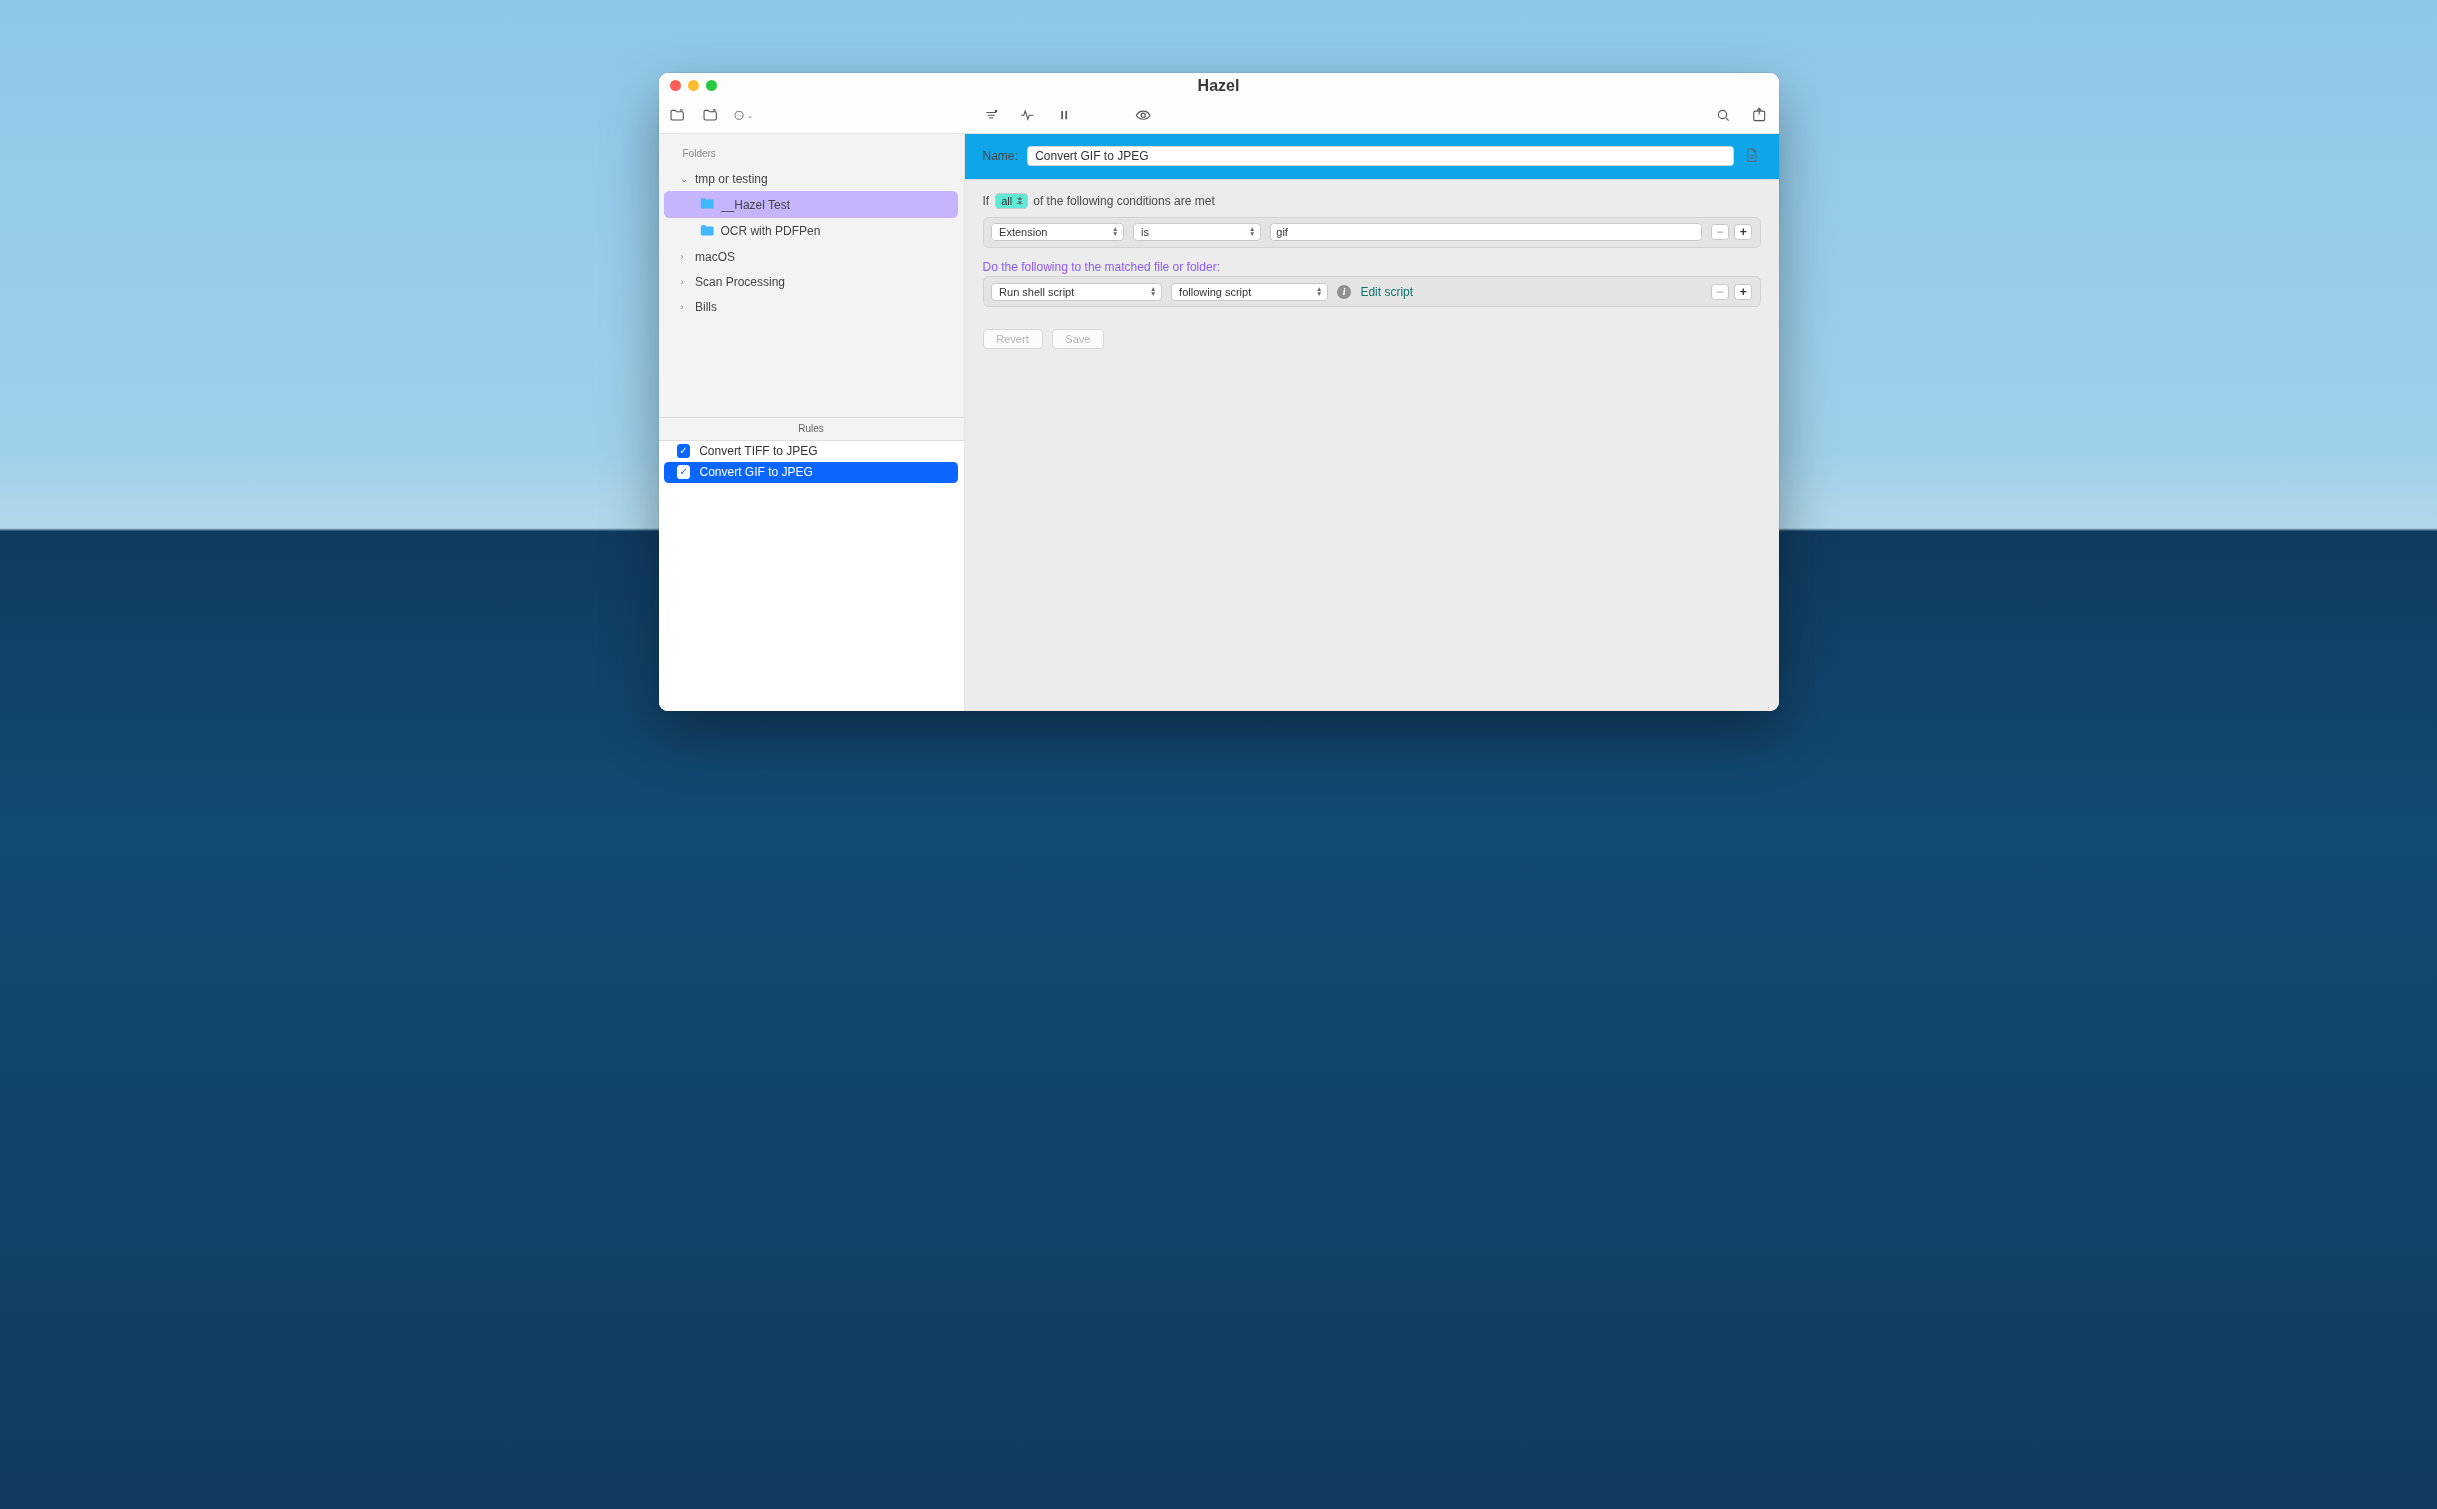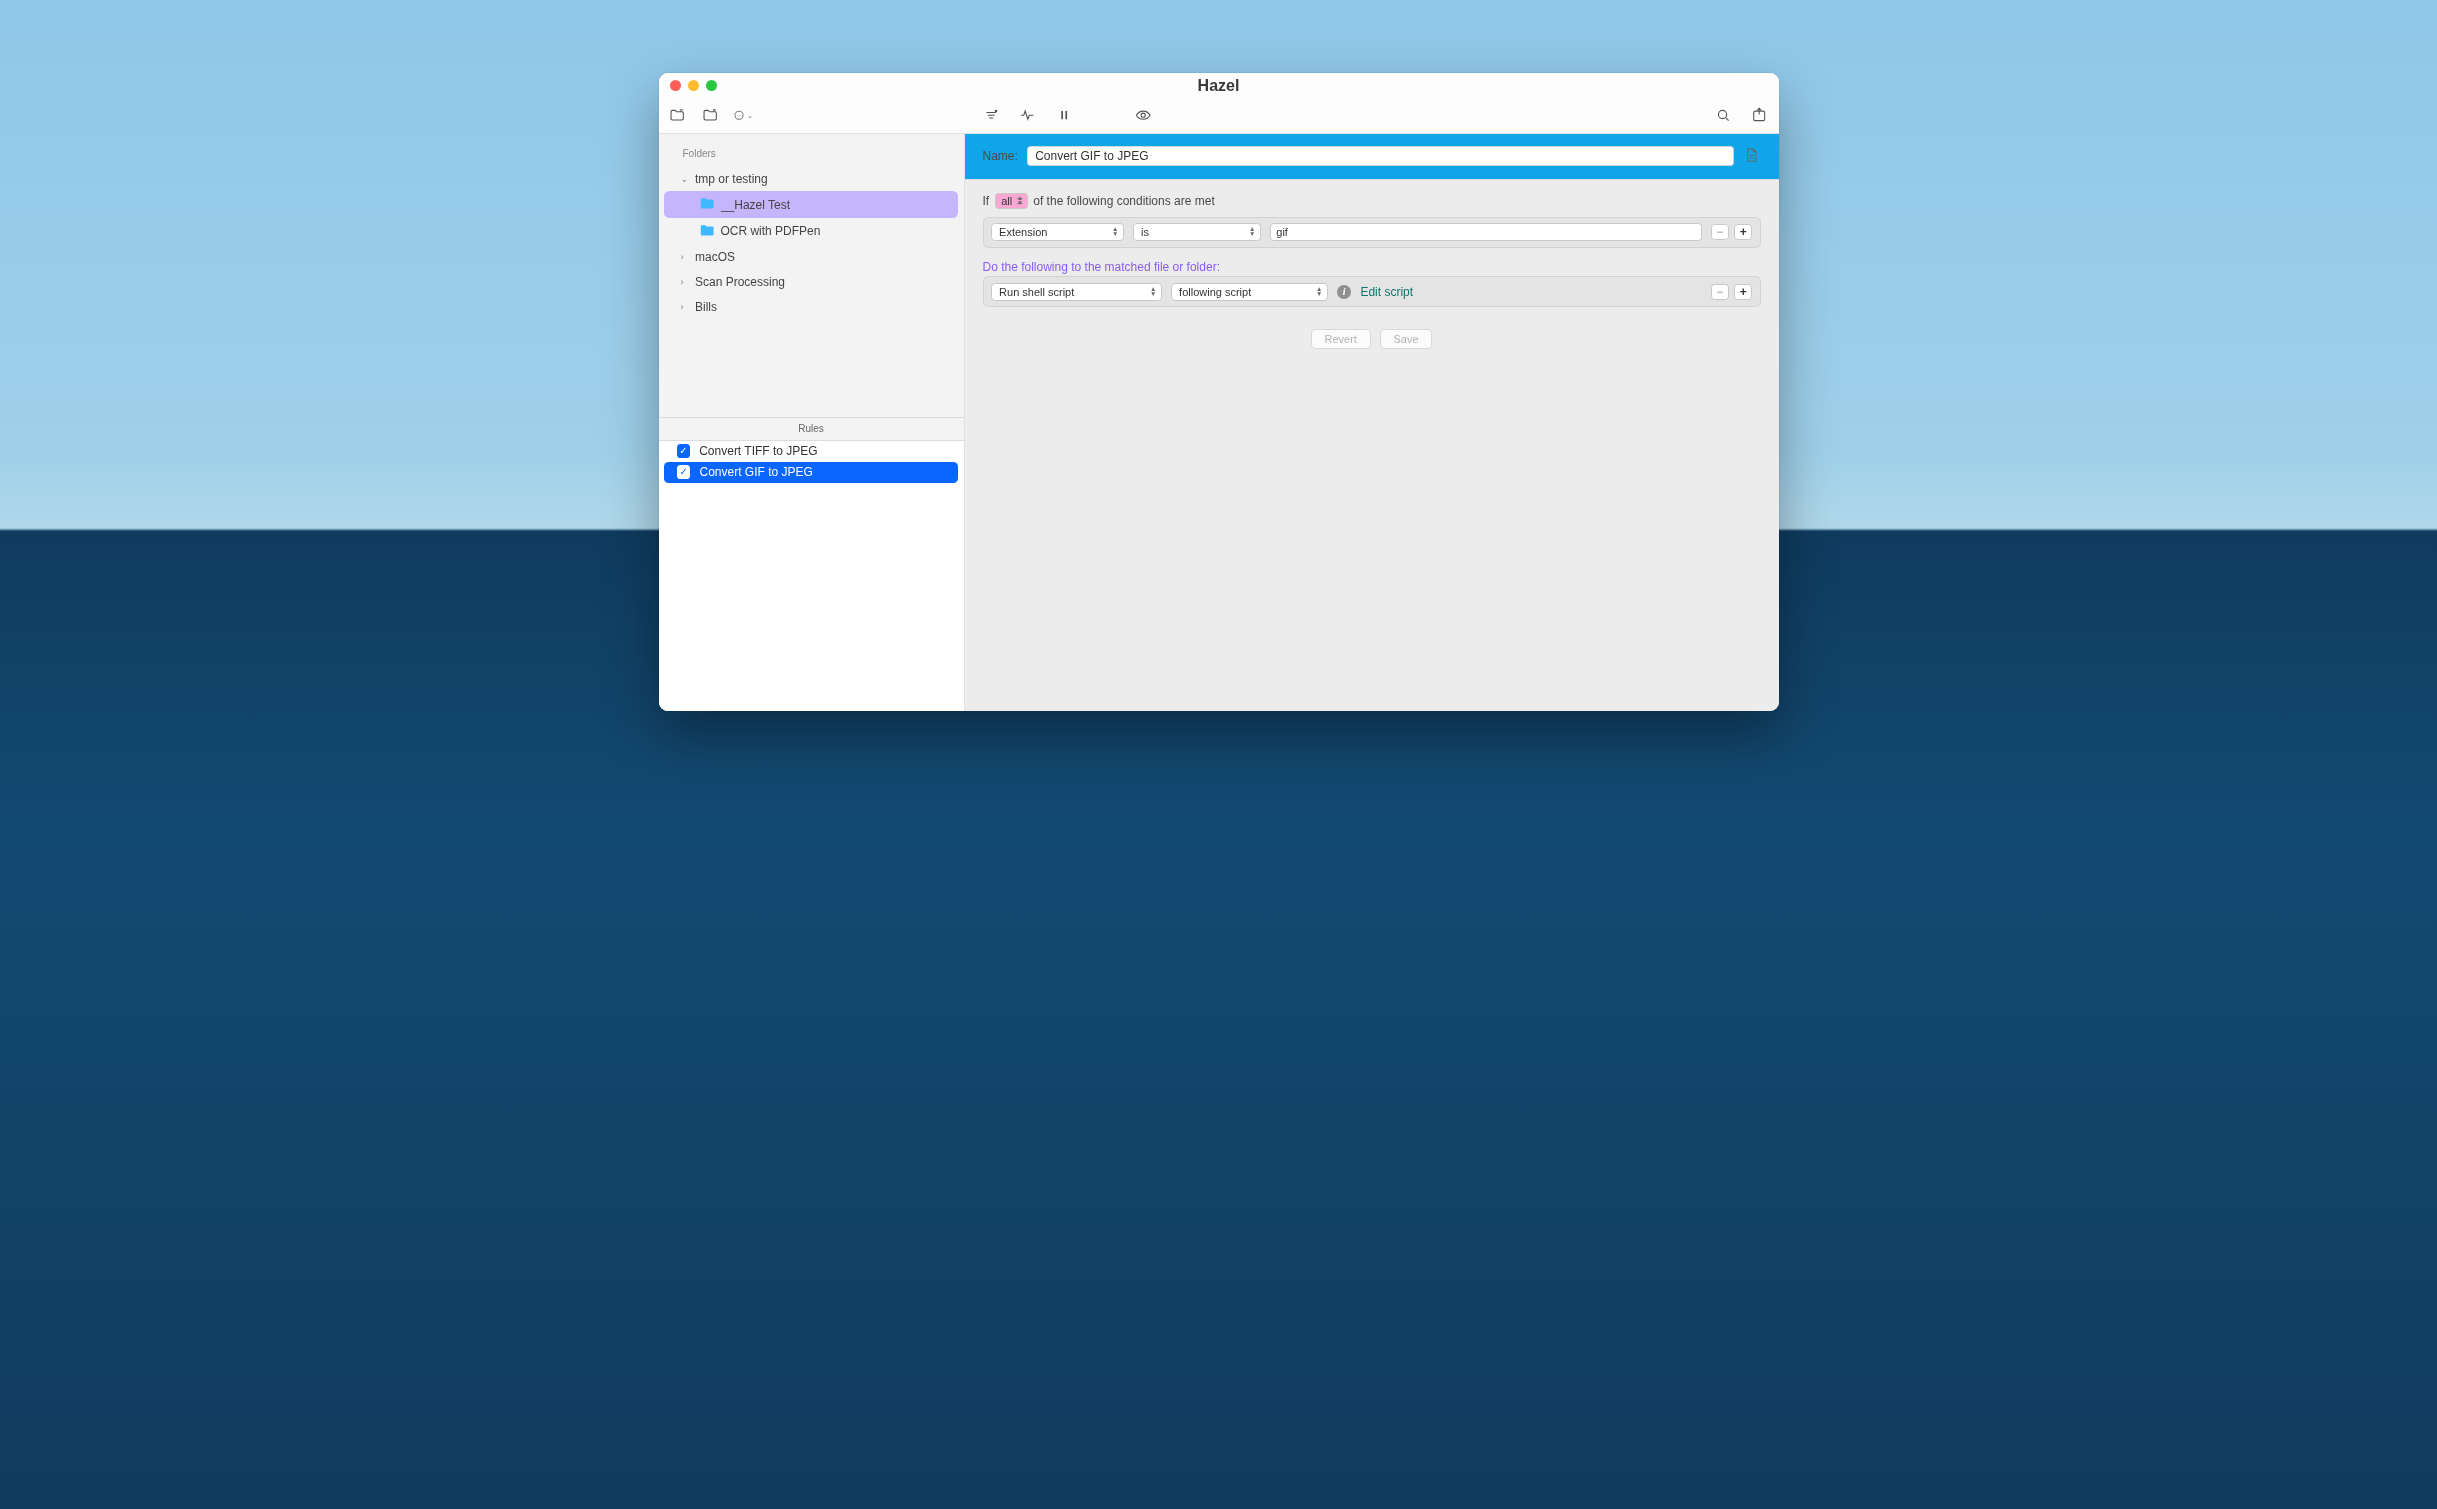--- a/index.html
+++ b/index.html
@@ -121,21 +121,21 @@
     flex:1; height:20px; background:#fff; border:0.9px solid #d6d6d6; border-radius:3.6px;
     padding: 0 7.3px; font-size:12px; color:#333;
   }
   .doc-btn { width:18px; height:18px; color:#666; cursor:pointer; }
   .doc-btn svg { width:16.4px; height:16.4px; stroke:#666; fill:none; stroke-width:1.5; }
   .conditions {
     padding: 12.8px 18px 7.3px;
   }
   .cond-text { font-size:12px; color:#4a4a4a; display:flex; align-items:center; gap:5.5px; margin-bottom:7.3px; }
   .mini-select {
-    background:#f9a8d4; border:0.9px solid #c8c8c8; border-radius:3.6px; height:16.4px;
+    background:#5eead4; border:0.9px solid #c8c8c8; border-radius:3.6px; height:16.4px;
     font-size:11px; padding: 0 14.6px 0 5.5px; position:relative; display:inline-flex; align-items:center;
     color:#333; cursor:default;
   }
   .mini-select::after {
     content:""; position:absolute; right:3.6px; top:2.7px; width:7.3px; height:9px;
     background: linear-gradient(#777,#777) no-repeat center 1.8px / 5.5px 0.9px,
                 linear-gradient(#777,#777) no-repeat center 6.4px / 5.5px 0.9px;
     mask: none;
   }
   .mini-select .updown {
@@ -167,21 +167,21 @@
   .pm-btn {
     width:18px; height:16.4px; border:0.9px solid #c8c8c8; border-radius:3.6px; background:#fff;
     display:flex; align-items:center; justify-content:center; font-size:12px; color:#333;
     cursor:pointer; font-weight:600;
   }
   .pm-btn.disabled { color:#bbb; }
   .action-section { padding: 3.6px 18px 12.8px; }
   .action-text { font-size:12px; color:#8b5cf6; margin:2px 0; }
   .info-btn { width:14.6px; height:14.6px; border-radius:50%; background:#8f8f8f; color:#fff; font-size:10px; font-style:italic; font-weight:bold; font-family: Georgia, serif; display:inline-flex; align-items:center; justify-content:center; }
   .edit-script { color:#0f766e; font-size:12px; }
-  .buttons-row { display:flex; justify-content:center; gap:9px; padding: 9px 18px; }
+  .buttons-row { display:flex; justify-content:flex-start; gap:9px; padding: 9px 18px; }
   .mac-button {
     height:20px; padding:0 12.8px; border:0.9px solid #d8d8d8; border-radius:4.6px; background:#fbfbfb;
     font-size:11px; color:#b5b5b5; cursor:default;
   }
 </style>
 </head>
 <body>
 
 <div class="window">
   <div class="titlebar">

